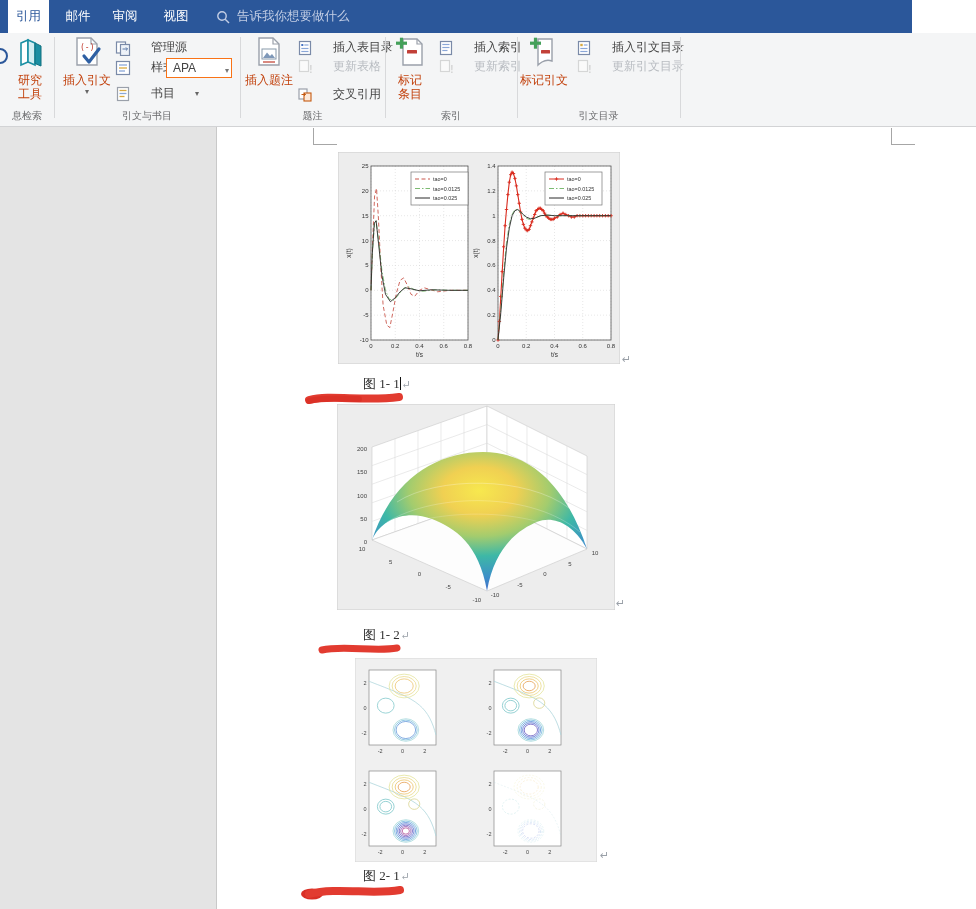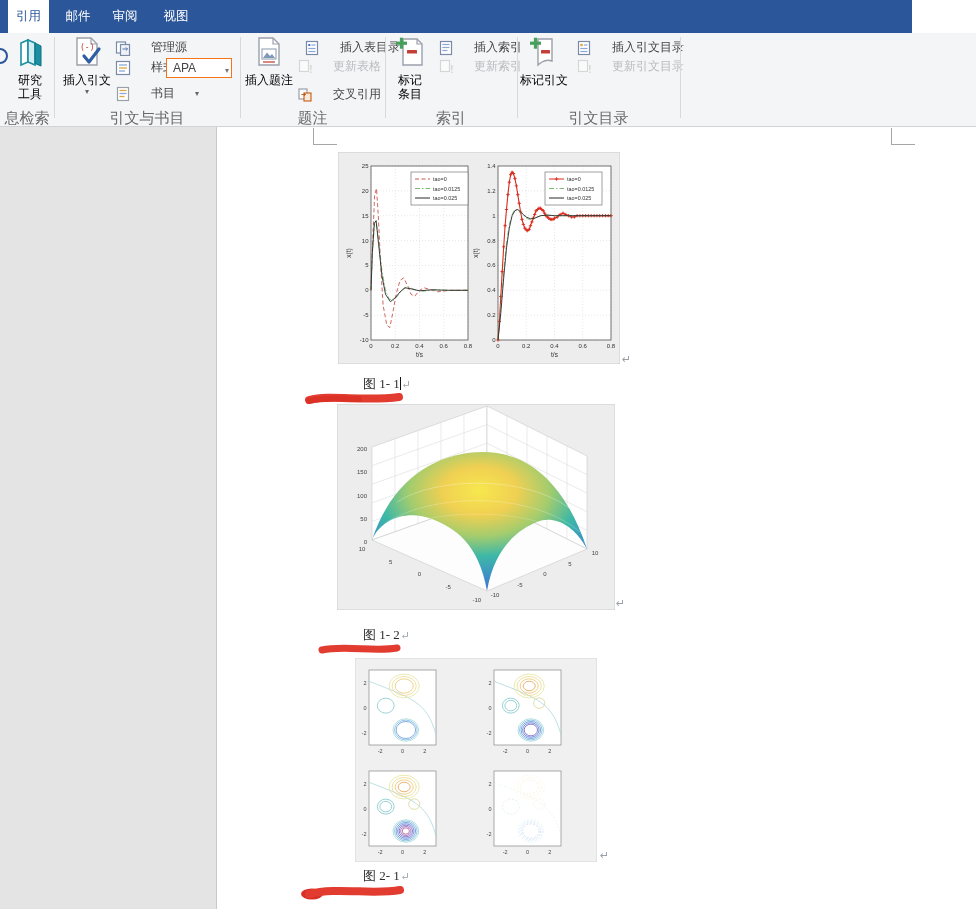--- a/index.html
+++ b/index.html
@@ -11,23 +11,23 @@
   .tab { position:absolute; top:0; height:33px; line-height:33px; color:#fff; font-size:12.5px;
          text-align:center; cursor:default; }
   .tab.selected { background:#fff; color:#2b579a; }
   .searchbox { position:absolute; left:216px; top:0; height:33px; display:flex; align-items:center; gap:7px; }
   .searchbox span { color:#c3cee5; font-size:12.5px; }
 
   
   .ribbon { position:absolute; left:0; top:33px; width:976px; height:94px; background:#f4f5f6;
             border-bottom:1px solid #d2d3d5; font-size:12px; color:#444; }
   .vdiv { position:absolute; top:4px; width:1px; height:81px; background:#d8d9db; }
-  .grouplabel { position:absolute; top:76px; height:14px; font-size:15px; color:#68696b; text-align:center; }
+  .grouplabel { position:absolute; top:76px; height:14px; font-size:10px; color:#68696b; text-align:center; }
   .bigbtn { position:absolute; top:3px; text-align:center; cursor:default; }
-  .bigbtn .blabel { font-size:12px; color:#000000; line-height:14px; margin-top:2px; }
+  .bigbtn .blabel { font-size:12px; color:#c2410c; line-height:14px; margin-top:2px; }
   .bigbtn .caret { font-size:8px; color:#666; line-height:9px; }
   .smallbtn { position:absolute; display:flex; align-items:center; gap:20px; height:17px; font-size:12px; color:#444; cursor:default; white-space:nowrap; }
   .smallbtn.disabled { color:#b8bcc1; }
   .smallbtn.disabled svg { opacity:.55; filter:grayscale(1); }
   .combo { position:absolute; width:66px; height:20px; background:#fff; border:1px solid #f97316;
            font-size:12px; color:#444; line-height:18px; padding-left:6px; }
   .combo .ccaret { position:absolute; right:2px; top:3px; font-size:8px; color:#777; }
   .cutcircle { position:absolute; left:-8px; top:15px; width:16px; height:16px; border:2px solid #2b579a; border-radius:50%; }
 
   
@@ -48,20 +48,27 @@
 </head>
 <body>
 
 <div class="app">
 
   <div class="tabbar">
     <div class="tab selected" style="left:8px;width:41px">引用</div>
     <div class="tab" style="left:57px;width:42px">邮件</div>
     <div class="tab" style="left:104px;width:42px">审阅</div>
     <div class="tab" style="left:154px;width:44px">视图</div>
+    <div class="searchbox">
+      <svg width="14" height="14" viewBox="0 0 14 14">
+        <circle cx="6" cy="6" r="4.2" fill="none" stroke="#c3cee5" stroke-width="1.4"></circle>
+        <line x1="9.2" y1="9.2" x2="13" y2="13" stroke="#c3cee5" stroke-width="1.4"></line>
+      </svg>
+      <span>告诉我你想要做什么</span>
+    </div>
   </div>
 
   <div class="ribbon">
 
     <div class="cutcircle"></div>
     <div class="bigbtn" style="left:8px;width:44px">
       <svg width="30" height="32" viewBox="0 0 30 32">
         <path d="M6 7 L13 4 V26 L6 29 Z" fill="#ffffff" stroke="#1b8fa3" stroke-width="1.6"></path>
         <path d="M13 4 L20 7 V29 L13 26 Z" fill="#d2eef2" stroke="#1b8fa3" stroke-width="1.6"></path>
         <path d="M20 7 L26 10 V30 L20 27.5 Z" fill="#1b8fa3" stroke="#11707f" stroke-width="1"></path>
@@ -125,21 +132,21 @@
         <path d="M5 2 H19 L25 8 V29 H5 Z" fill="#fff" stroke="#9aa0aa" stroke-width="1.4"></path>
         <path d="M19 2 V8 H25" fill="none" stroke="#9aa0aa" stroke-width="1.2"></path>
         <rect x="8" y="13" width="14" height="10" fill="#fff" stroke="#8899aa" stroke-width="1"></rect>
         <path d="M9 22 L13 16.5 L16 20 L18 18 L21 22 Z" fill="#7f98b8"></path>
         <line x1="9" y1="26" x2="21" y2="26" stroke="#c0392b" stroke-width="1.2"></line>
       </svg>
       <div class="blabel">
           <div>插入题注</div>
         </div>
     </div>
-    <div class="smallbtn" style="left:304px;top:6px">
+    <div class="smallbtn" style="left:297px;top:6px">
       <svg width="16" height="16" viewBox="0 0 16 16">
         <rect x="2.5" y="1.5" width="11" height="13" fill="#fff" stroke="#7a8aa8" stroke-width="1.2"></rect>
         <rect x="4.3" y="4" width="2" height="2" fill="#4472c4"></rect>
         <line x1="7.3" y1="5" x2="11.5" y2="5" stroke="#8aa7d8" stroke-width="1.2"></line>
         <line x1="4.3" y1="8.5" x2="11.5" y2="8.5" stroke="#8aa7d8" stroke-width="1.2"></line>
         <line x1="4.3" y1="11.5" x2="11.5" y2="11.5" stroke="#8aa7d8" stroke-width="1.2"></line>
       </svg>
       <span>插入表目录</span>
     </div>
     <div class="smallbtn disabled" style="left:297px;top:25px">

